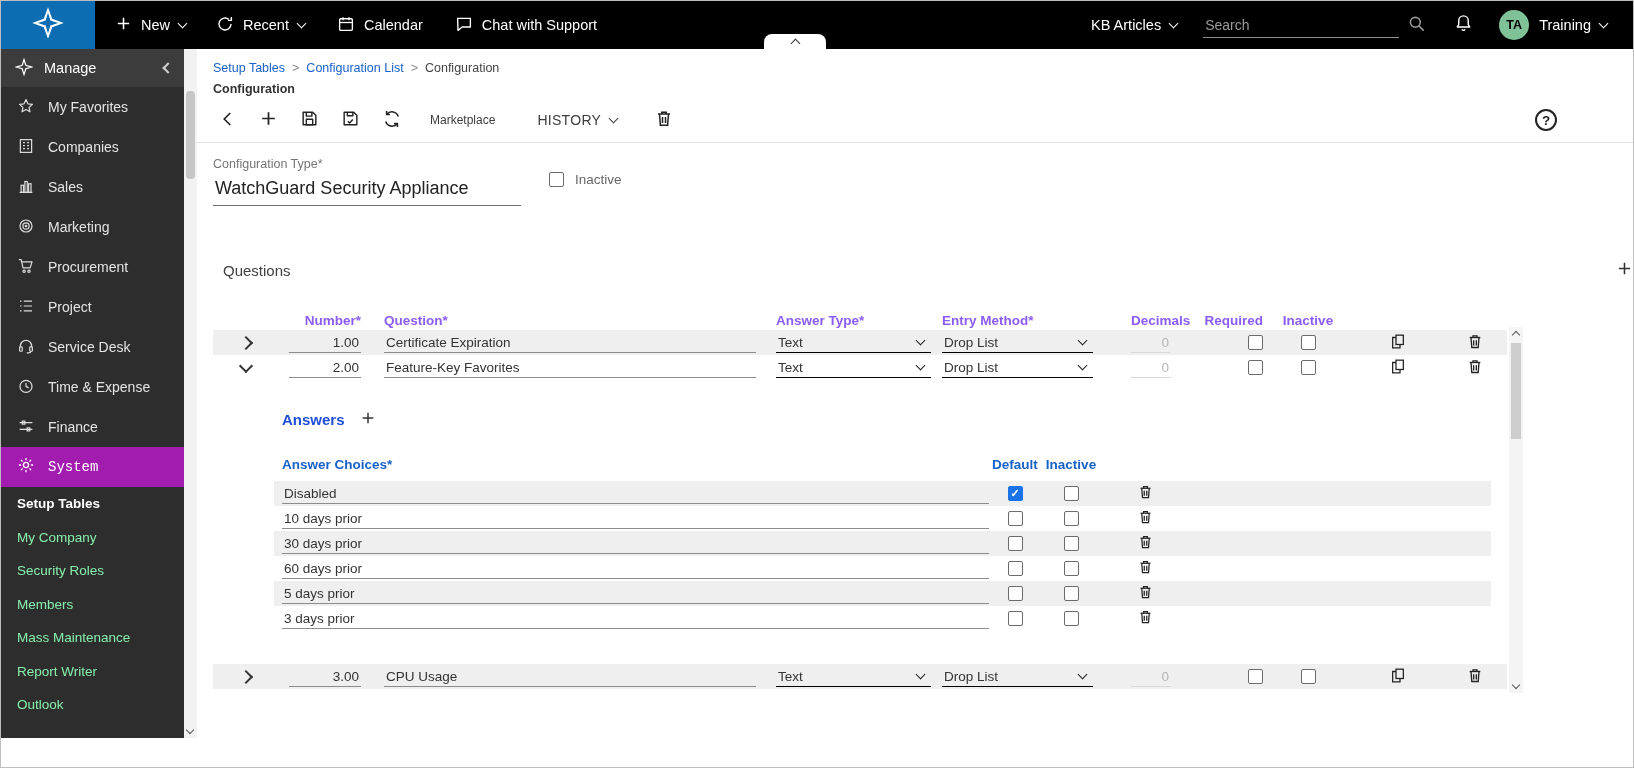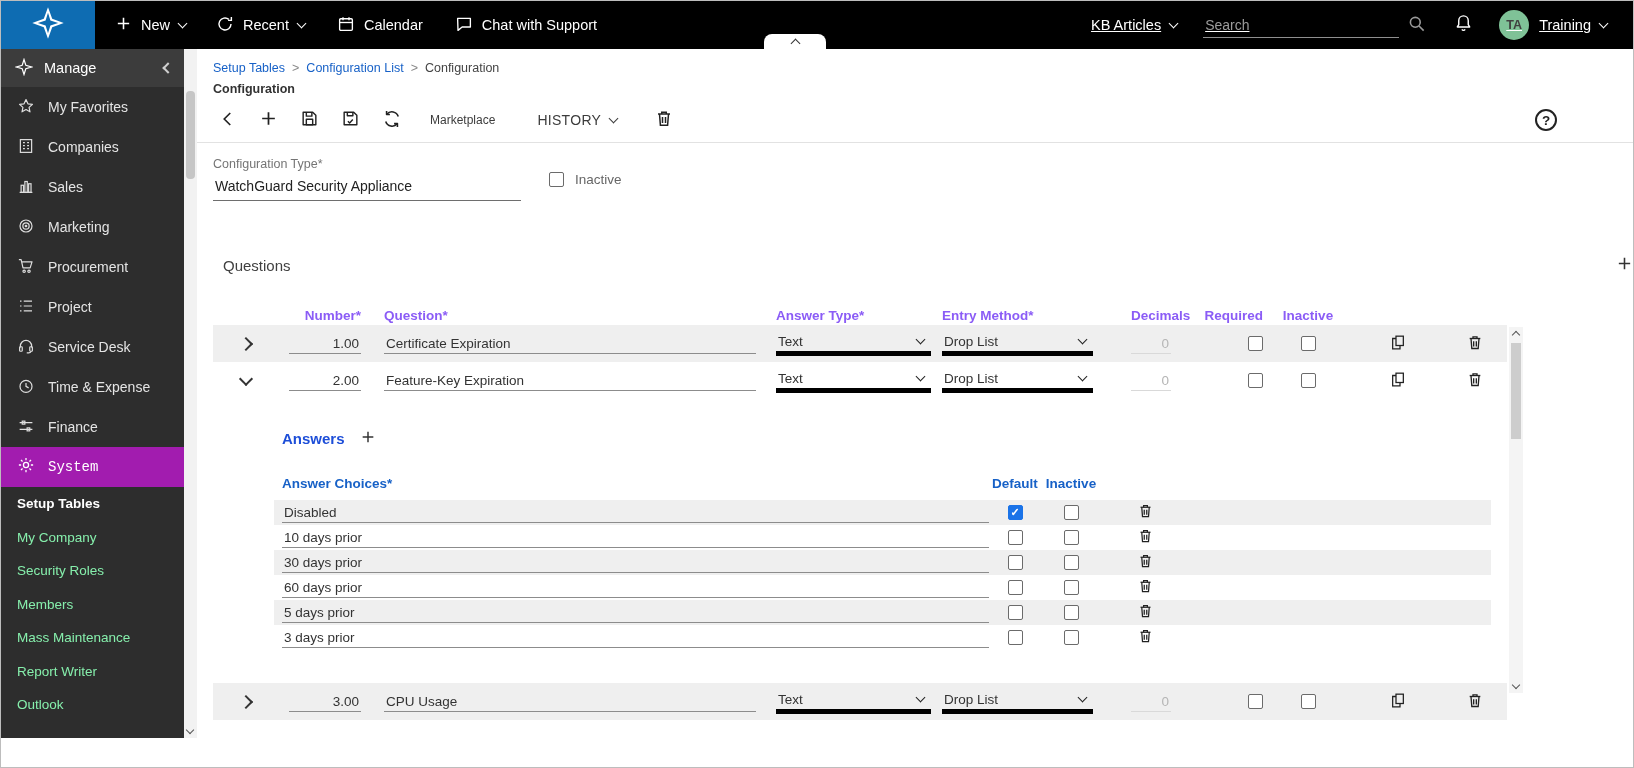--- a/index.html
+++ b/index.html
@@ -6,26 +6,26 @@
   html,body { background:#fff; }
   .frame{ width:1634px;height:768px;border:1px solid #bdbdbd;background:#fff;
           font-family:"Liberation Sans",sans-serif; position:relative; overflow:hidden; }
 
   
   .topbar{ height:48px;background:#000;display:flex;align-items:center;color:#fff;position:relative; }
   .logo{ width:94px;height:48px;background:#0e6cb2;display:flex;align-items:center;justify-content:center;flex:none; }
   .tb-item{ display:flex;align-items:center;gap:9px;font-size:14.5px;color:#fff;white-space:nowrap; }
   .caret{ width:7px;height:7px;border-right:1.7px solid #fff;border-bottom:1.7px solid #fff;
           transform:rotate(45deg);margin-top:-4px; }
-  .tb-right{ margin-left:auto;display:flex;align-items:center;margin-right:26px;text-decoration:underline; }
+  .tb-right{ margin-left:auto;display:flex;align-items:center;margin-right:26px; }
   .search-wrap{ display:flex;align-items:center;border-bottom:1px solid #8f8f8f;width:196px;margin-left:26px; }
   .search-input{ background:transparent;border:none;outline:none;color:#fff;font-size:14px;padding:4px 2px;width:100%;
                  font-family:"Liberation Sans",sans-serif; }
   .search-input::placeholder{ color:#9b9b9b; }
-  .avatar{ width:30px;height:30px;border-radius:50%;background:#7fc297;color:#404040;display:flex;
+  .avatar{ width:30px;height:30px;border-radius:50%;background:#7fc297;color:#000000;display:flex;
            align-items:center;justify-content:center;font-size:12.5px;font-weight:bold; }
   .collapse-tab{ position:absolute;left:763px;top:33px;width:62px;height:15px;background:#fff;
                  border-radius:8px 8px 0 0;display:flex;align-items:center;justify-content:center; }
   .chev-up-dark{ width:7px;height:7px;border-left:1.8px solid #333;border-top:1.8px solid #333;
                  transform:rotate(45deg);margin-top:4px; }
 
   
   .app-body{ display:flex; height:689px; }
 
   
@@ -58,51 +58,51 @@
   .history{ display:flex;align-items:center;gap:9px;font-size:14px;color:#3c3c3c;margin-left:20px;letter-spacing:.3px; }
   .caret-dark{ width:7px;height:7px;border-right:1.7px solid #3c3c3c;border-bottom:1.7px solid #3c3c3c;
                transform:rotate(45deg);margin-top:-4px; }
   .help-wrap{ margin-left:auto;margin-right:76px; }
   .help-circle{ width:22px;height:22px;border:2px solid #222;border-radius:50%;display:flex;
                 align-items:center;justify-content:center;font-size:13.5px;font-weight:bold;color:#222; }
 
   .form-row{ margin:14px 0 0 16px;display:flex;align-items:flex-start; }
   .field{ width:308px; }
   .field-label{ font-size:12.5px;color:#757575; }
-  .field-value{ font-size:14px;color:#222;padding:7px 2px 6px 2px;border-bottom:1px solid #6e6e6e; }
+  .field-value{ font-size:18px;color:#222;padding:7px 2px 6px 2px;border-bottom:1px solid #6e6e6e; }
   .inactive-wrap{ margin-left:28px;margin-top:15px;display:flex;align-items:center;gap:11px;color:#666;font-size:13.5px; }
 
   .cb{ width:15px;height:15px;border:1.6px solid #6b6b6b;border-radius:2px;background:#fff;
        display:inline-flex;align-items:center;justify-content:center;flex:none; }
   .cb[data-checked="true"]{ background:#1a73e8;border-color:#1a73e8; }
   .cb[data-checked="true"]::after{ content:"\2713";color:#fff;font-size:11px;font-weight:bold;line-height:1; }
 
   .section-title{ margin:54px 0 0 26px;font-size:15px;font-weight:normal;color:#404040;
                   display:flex;align-items:center;gap:15px;justify-content:space-between; }
 
   .qtable{ margin-left:16px;width:1294px; }
   .qhead{ display:flex;align-items:center;margin-top:30px;height:20px;color:#8b5cf6;font-weight:bold;font-size:13.5px; }
-  .qrow{ display:flex;align-items:center;height:37px;padding-left:13px; }
+  .qrow{ display:flex;align-items:center;height:25px;padding-left:13px; }
   .qhead{ padding-left:13px; }
   .qrow.gray{ background:#efefef; }
 
   .c-exp{ width:40px;display:flex;justify-content:center; }
   .c-num{ width:72px;margin-left:23px;text-align:right; }
   .c-q{ width:372px;margin-left:23px; }
   .c-at{ width:155px;margin-left:20px; }
   .c-em{ width:151px;margin-left:11px; }
   .c-dec{ width:40px;margin-left:38px;text-align:right; }
   .c-req{ width:92px;display:flex;justify-content:flex-end; }
   .c-ina{ width:90px;display:flex;justify-content:center; }
   .c-copy{ width:90px;display:flex;justify-content:center; }
   .c-del{ width:64px;display:flex;justify-content:center; }
 
   .u{ border-bottom:1px solid #8c8c8c;padding:2px 2px;display:block; }
   .c-dec .u{ color:#b5b5b5;border-bottom-color:#d9d9d9; }
-  .dropdown{ display:flex;align-items:center;justify-content:space-between;border-bottom:5px solid #000000;
+  .dropdown{ display:flex;align-items:center;justify-content:space-between;border-bottom:1px solid #000000;
              padding:2px 2px;width:100%; }
   .dd-chev{ width:7px;height:7px;border-right:1.8px solid #222;border-bottom:1.8px solid #222;
             transform:rotate(45deg);margin:0 5px 4px 0; }
   .exp-r{ width:10px;height:10px;border-top:2px solid #333;border-right:2px solid #333;transform:rotate(45deg); }
   .exp-d{ width:10px;height:10px;border-right:2px solid #333;border-bottom:2px solid #333;transform:rotate(45deg);margin-top:-4px; }
 
   .answers-panel{ margin-left:61px; }
   .answers-title{ margin:30px 0 0 8px;font-size:15px;font-weight:bold;color:#1d4ed8;display:flex;align-items:center;gap:15px; }
   .ahead{ display:flex;align-items:center;margin-top:26px;height:18px;color:#1761c7;font-weight:bold;
           font-size:13.5px;padding-left:8px; }
@@ -469,21 +469,21 @@
         </div>
 
         <div class="qrow">
           <div class="c-exp">
               <span class="exp-d"></span>
             </div>
           <div class="c-num">
               <span class="u">2.00</span>
             </div>
           <div class="c-q">
-              <span class="u">Feature-Key Expiration</span>
+              <span class="u">Feature-Key Favorites</span>
             </div>
           <div class="c-at">
               <div class="dropdown">
                 <span>Text</span>
                 <span class="dd-chev"></span>
               </div>
             </div>
           <div class="c-em">
               <div class="dropdown">
                 <span>Drop List</span>

